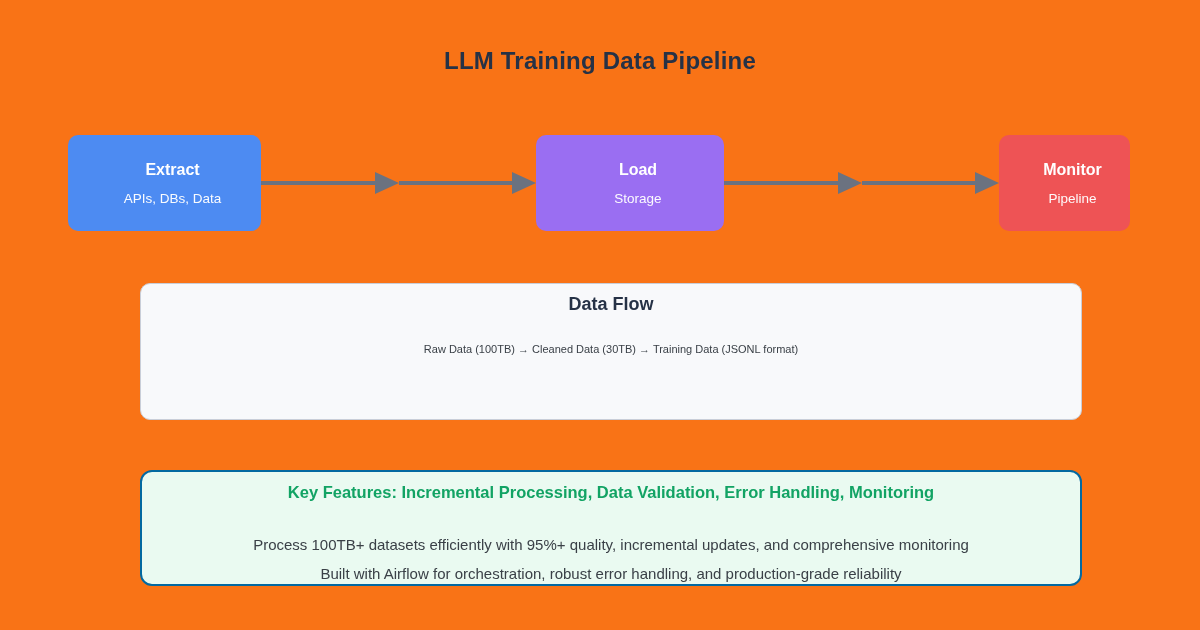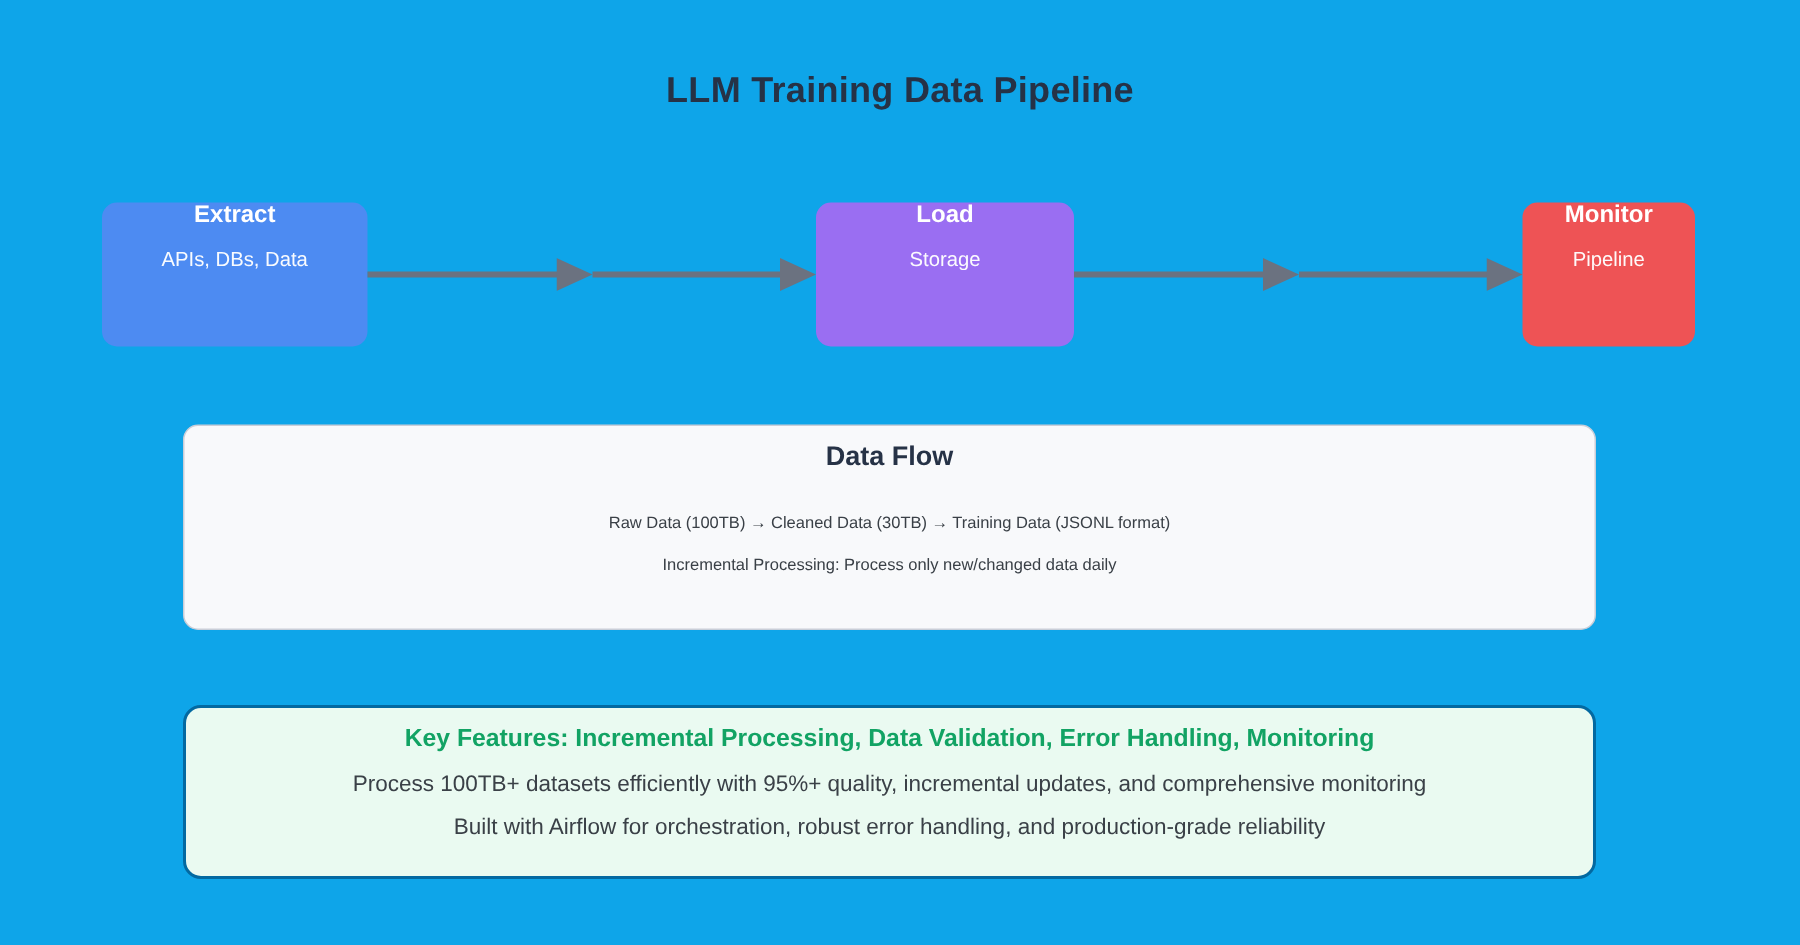--- a/index.html
+++ b/index.html
@@ -1,20 +1,20 @@
 <!DOCTYPE html>
 <html><head>
 <meta charset="utf-8">
 <style>
   html, body { margin: 0; padding: 0; background: #ffffff; }
   .canvas {
     position: relative;
     width: 1200px;
     height: 630px;
-    background: #0ea5e9;
+    background: #f97316;
     font-family: "Liberation Sans", sans-serif;
     overflow: hidden;
   }
 
   
   .page-title {
     position: absolute;
     top: 31px;
     left: 0;
     width: 100%;
@@ -35,23 +35,24 @@
     display: flex;
     align-items: stretch;
   }
   .stage {
     flex: none;
     border-radius: 10px;
     color: #ffffff;
     display: flex;
     flex-direction: column;
     align-items: center;
-    justify-content: flex-start;
+    justify-content: center;
     gap: 12px;
     text-align: center;
+    padding-left: 16px;
   }
   .stage-title { font-size: 16px; font-weight: bold; }
   .stage-sub   { font-size: 13.5px; opacity: 0.97; }
   .w1 { width: 177px; }
   .w2 { width: 177px; }
   .w3 { width: 172px; }
   .w4 { width: 171px; }
   .w5 { width: 115px; }
 
   .arrow {
@@ -59,21 +60,21 @@
     display: flex;
     align-items: center;
     min-width: 0;
   }
   .arrow-line { flex: 1; height: 4px; }
   .arrow-head { flex: none; display: block; margin-left: -1px; }
 
   
   .panel {
     position: absolute;
-    left: 122px;
+    left: 140px;
     width: 942px;
     box-sizing: border-box;
     text-align: center;
     border-radius: 10px;
   }
   .flow-panel {
     top: 283px;
     height: 137px;
     background: #f8f9fb;
     border: 1px solid #c9ced8;
@@ -104,21 +105,21 @@
     font-size: 16.5px;
     font-weight: bold;
     color: #12a364;
   }
   .features-line {
     margin: 0;
     font-size: 15px;
     line-height: 29px;
     color: #3a4047;
   }
-  .features-line.first { margin-top: 6px; }
+  .features-line.first { margin-top: 28px; }
 </style>
 </head>
 <body>
 
 <div class="canvas">
 
   <h1 class="page-title">LLM Training Data Pipeline</h1>
 
   <div class="pipeline">
 
@@ -165,21 +166,20 @@
     <div class="stage w5" style="background-color: rgb(238, 83, 85);">
       <div class="stage-title">Monitor</div>
       <div class="stage-sub">Pipeline</div>
     </div>
 
   </div>
 
   <section class="panel flow-panel">
     <h2 class="flow-title">Data Flow</h2>
     <p class="flow-line first">Raw Data (100TB) → Cleaned Data (30TB) → Training Data (JSONL format)</p>
-    <p class="flow-line">Incremental Processing: Process only new/changed data daily</p>
   </section>
 
   <section class="panel features-panel">
     <h2 class="features-title">Key Features: Incremental Processing, Data Validation, Error Handling, Monitoring</h2>
     <p class="features-line first">Process 100TB+ datasets efficiently with 95%+ quality, incremental updates, and comprehensive monitoring</p>
     <p class="features-line">Built with Airflow for orchestration, robust error handling, and production-grade reliability</p>
   </section>
 
 </div>
 

